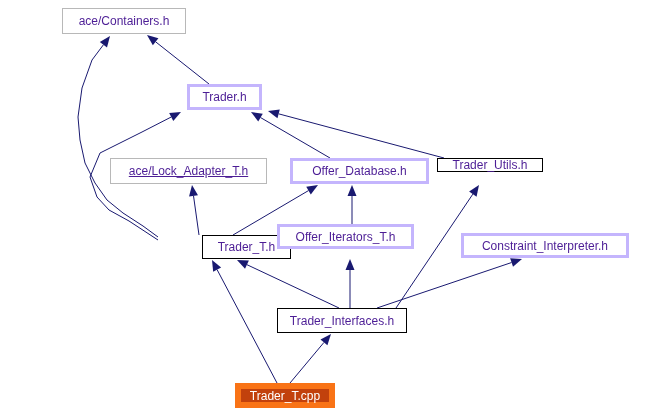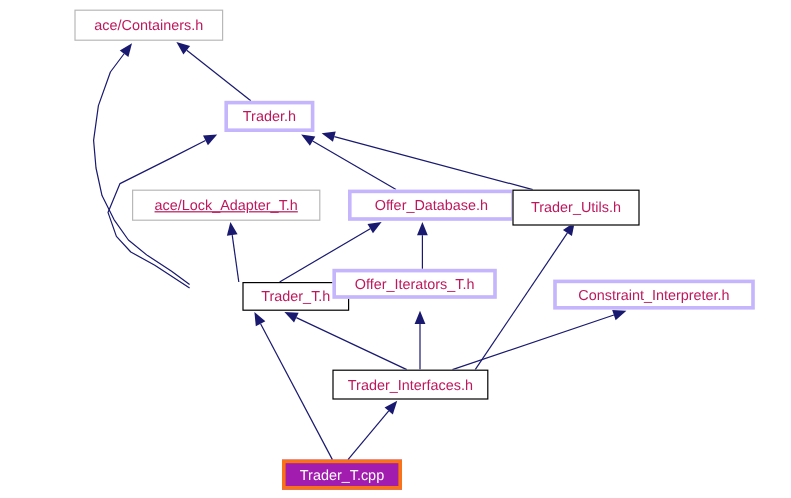--- a/index.html
+++ b/index.html
@@ -18,29 +18,29 @@
     pointer-events: none;
   }
   .node {
     position: absolute;
     box-sizing: border-box;
     display: flex;
     align-items: center;
     justify-content: center;
     font-size: 12px;
     line-height: 1;
-    color: #be185d;
+    color: #4c1d95;
     background: #ffffff;
     white-space: nowrap;
     cursor: pointer;
   }
   .node.normal   { border: 1px solid #000000; }
   .node.highlight{ border: 3px solid #c4b5fd; }
   .node.external { border: 1px solid #b8b8b8; }
-  .node.filled   { border: 3px solid #f97316; background: #a21caf; color: #ffffff; cursor: default; }
+  .node.filled   { border: 6px solid #f97316; background: #c2410c; color: #ffffff; cursor: default; }
 </style>
 </head>
 <body>
 
 <div class="canvas">
   <svg class="edges-layer" id="edges-layer" viewBox="0 0 659 415" xmlns="http://www.w3.org/2000/svg">
       <polyline points="209,84 155.63014620610977,41.820599420957734" fill="none" stroke="#191970" stroke-width="1" stroke-linejoin="round"></polyline>
       <polygon points="147,35 158.4203914237743,38.29008506391283 152.83990098844524,45.35111377800264" fill="#191970"></polygon>
       <polyline points="158,237 143,226 123,213 107,200 95,183 85,163 80,140 78,117 82,88 92,60 103.4,44.8" fill="none" stroke="#191970" stroke-width="1" stroke-linejoin="round"></polyline>
       <polygon points="110,36 107,47.5 99.80000000000001,42.099999999999994" fill="#191970"></polygon>
@@ -67,20 +67,20 @@
       <polyline points="277,383 217.13949766925128,269.7255109741217" fill="none" stroke="#191970" stroke-width="1" stroke-linejoin="round"></polyline>
       <polygon points="212,260 221.11811579502833,267.6229892003371 213.16087954347424,271.82803274790626" fill="#191970"></polygon>
       <polyline points="290,383 323.94105104058946,342.43630485392964" fill="none" stroke="#191970" stroke-width="1" stroke-linejoin="round"></polyline>
       <polygon points="331,334 327.3922666626516,345.3240567009612 320.4898354185273,339.5485530068981" fill="#191970"></polygon>
     </svg>
   <div id="nodes-layer">
       <div class="node external" style="left: 62px; top: 8px; width: 124px; height: 26px;">ace/Containers.h</div>
       <div class="node highlight" style="left: 187px; top: 84px; width: 75px; height: 26px;">Trader.h</div>
       <div class="node external" style="left: 110px; top: 158px; width: 157px; height: 26px; text-decoration: underline;">ace/Lock_Adapter_T.h</div>
       <div class="node highlight" style="left: 290px; top: 158px; width: 139px; height: 26px;">Offer_Database.h</div>
-      <div class="node normal" style="left: 427px; top: 158px; width: 106px; height: 30px;">Trader_Utils.h</div>
+      <div class="node normal" style="left: 437px; top: 158px; width: 106px; height: 14px;">Trader_Utils.h</div>
       <div class="node normal" style="left: 158px; top: 235px; width: 89px; height: 24px; margin-left: 44px;">Trader_T.h</div>
       <div class="node highlight" style="left: 277px; top: 224px; width: 137px; height: 25px;">Offer_Iterators_T.h</div>
       <div class="node highlight" style="left: 461px; top: 233px; width: 168px; height: 25px;">Constraint_Interpreter.h</div>
       <div class="node normal" style="left: 277px; top: 308px; width: 130px; height: 25px;">Trader_Interfaces.h</div>
       <div class="node filled" style="left: 235px; top: 383px; width: 100px; height: 25px;">Trader_T.cpp</div>
     </div>
 </div>
 
 </body></html>

